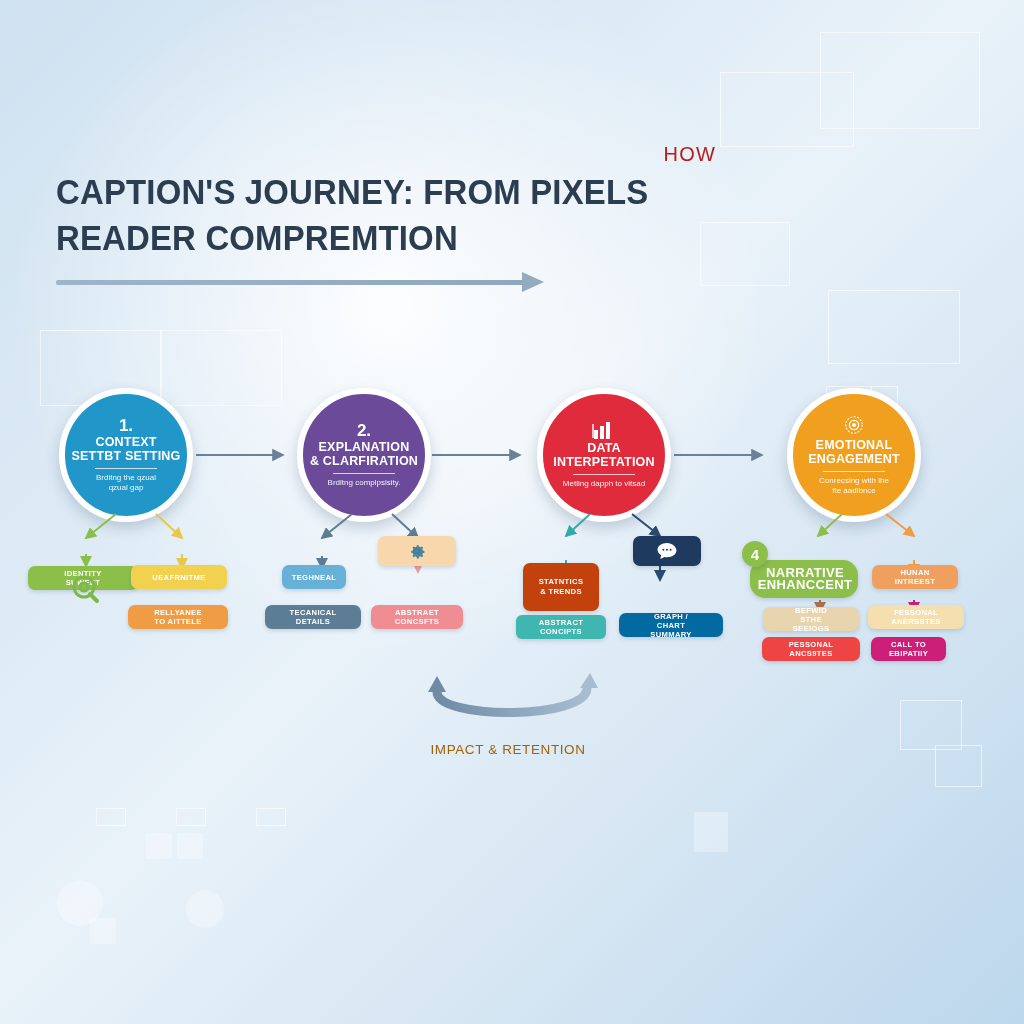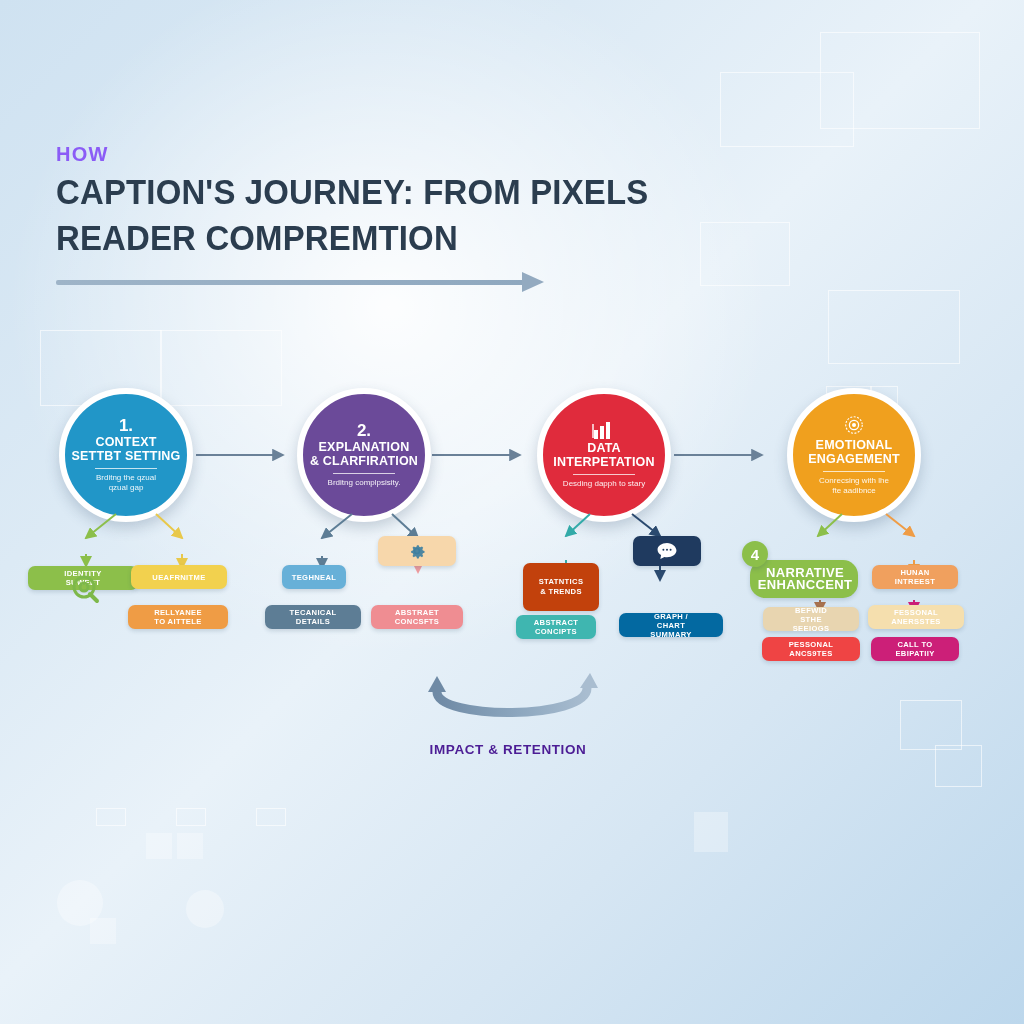--- a/index.html
+++ b/index.html
@@ -14,21 +14,21 @@
   .canvas{position:absolute;inset:0;}
   .bg{position:absolute;inset:0;pointer-events:none;}
 
   
   .bx{position:absolute;border:1.5px solid rgba(255,255,255,.60);}
   .bxf{position:absolute;background:rgba(255,255,255,.30);}
   .cir{position:absolute;border-radius:50%;background:rgba(255,255,255,.33);}
 
   
   .header{position:absolute;left:56px;top:143px;width:660px;}
-  .kicker{font-size:20px;letter-spacing:1.2px;color:#8b5cf6;font-weight:700;}
+  .kicker{font-size:20px;letter-spacing:1.2px;color:#b91c1c;font-weight:400;text-align:right;}
   .title{
     font-size:35px;line-height:41px;font-weight:bold;color:#2b3d4f;
     letter-spacing:.2px;margin-top:5px;
     font-family:"Liberation Sans Narrow","Liberation Sans",sans-serif;
     transform:scaleX(.94);transform-origin:left center;
   }
   .hrule{position:absolute;left:56px;top:280px;width:468px;height:5px;
     background:linear-gradient(90deg,#9eb4c8,#8fa8bf);border-radius:2px;}
   .hrule:after{content:"";position:absolute;right:-20px;top:-8px;
     border-left:22px solid #93aac0;border-top:10px solid transparent;border-bottom:10px solid transparent;}
@@ -65,21 +65,21 @@
     box-shadow:0 2px 4px rgba(40,70,100,.18);
   }
   .badge4{
     position:absolute;width:26px;height:26px;border-radius:50%;
     background:#8cbf4a;color:#fff;font-size:15px;font-weight:bold;
     display:flex;align-items:center;justify-content:center;
     box-shadow:0 2px 5px rgba(40,70,100,.22);
   }
   .gsearch{position:absolute;width:30px;height:30px;}
   .loop{position:absolute;}
-  .looplabel{position:absolute;font-size:13.5px;font-weight:bold;color:#4c1d95;
+  .looplabel{position:absolute;font-size:13.5px;font-weight:normal;color:#a16207;
     letter-spacing:.6px;text-align:center;width:240px;}
   svg{display:block;overflow:visible;}
 </style>
 </head>
 <body>
 
 <div class="canvas">
 
   <div class="bg">
     <div class="bx" style="left:820px;top:32px;width:158px;height:95px;"></div>
@@ -210,40 +210,40 @@
           <svg width="24" height="18" viewBox="0 0 24 18">
             <rect x="2" y="9" width="4" height="9" fill="#fff"></rect>
             <rect x="8" y="5" width="4" height="13" fill="#fff"></rect>
             <rect x="14" y="1" width="4" height="17" fill="#fff"></rect>
             <path d="M1 17 L1 3" stroke="#fff" stroke-width="1.4"></path>
           </svg>
         </div>
         <div class="ctitle">DATA</div>
         <div class="ctitle">INTERPETATION</div>
         <div class="cdiv"></div>
-        <div class="csub">Desding dapph to stary</div>
+        <div class="csub">Metling dapph to vitsad</div>
       </div>
       <svg style="position:absolute;left:540px;top:508px;width:180px;height:50px;">
         <defs>
             <marker id="t3" markerWidth="6" markerHeight="6" refX="5" refY="3" orient="auto">
           <path d="M0,0 L6,3 L0,6 z" fill="#33aaa8"></path>
             </marker>
           <marker id="n3" markerWidth="6" markerHeight="6" refX="5" refY="3" orient="auto">
           <path d="M0,0 L6,3 L0,6 z" fill="#2b4a6f"></path>
             </marker>
           </defs>
         <line x1="50" y1="6" x2="26" y2="28" stroke="#33aaa8" stroke-width="2" marker-end="url(#t3)"></line>
         <line x1="92" y1="6" x2="120" y2="28" stroke="#2b4a6f" stroke-width="2" marker-end="url(#n3)"></line>
         <line x1="26" y1="52" x2="26" y2="72" stroke="#33aaa8" stroke-width="2" marker-end="url(#t3)"></line>
         <line x1="120" y1="56" x2="120" y2="72" stroke="#2b4a6f" stroke-width="2" marker-end="url(#n3)"></line>
       </svg>
       <div class="pill wide" style="left:523px;top:538px;width:76px;height:48px;flex-direction:column;background:#c2410c;line-height:10px;">
         <span>STATNTICS &amp; TRENDS</span>
       </div>
-      <div class="pill" style="left:516px;top:590px;width:80px;background:#3fb6b0;">
+      <div class="pill" style="left:516px;top:590px;width:90px;background:#3fb6b0;border-radius:6px;">
         <span>ABSTRACT CONCIPTS</span>
       </div>
       <div class="iconpill" style="left:633px;top:536px;width:68px;background:#1f3a5f;">
         <svg width="22" height="18" viewBox="0 0 24 20">
           <path d="M12 1C6 1 1.5 4.3 1.5 8.5c0 2.4 1.5 4.5 3.9 5.9L4.6 19l4.5-2.4c.9.2 1.9.3 2.9.3 6 0 10.5-3.3 10.5-7.4S18 1 12 1z" fill="#fff"></path>
           <circle cx="8" cy="8.6" r="1.1" fill="#1f3a5f"></circle>
           <circle cx="12" cy="8.6" r="1.1" fill="#1f3a5f"></circle>
           <circle cx="16" cy="8.6" r="1.1" fill="#1f3a5f"></circle>
         </svg>
       </div>
@@ -298,21 +298,21 @@
       </div>
       <div class="pill" style="left:762px;top:612px;width:98px;background:#ef4444;">
         <span>PESSONAL ANCS9TES</span>
       </div>
       <div class="pill" style="left:872px;top:540px;width:86px;background:#f0a05e;">
         <span>HUNAN INTREEST</span>
       </div>
       <div class="pill" style="left:868px;top:580px;width:96px;background:#f5dfae;color:#fff;">
         <span>FESSONAL ANERSSTES</span>
       </div>
-      <div class="pill" style="left:871px;top:612px;width:88px;background:#cc1f78;">
+      <div class="pill" style="left:871px;top:612px;width:75px;background:#cc1f78;">
         <span>CALL TO EBIPATIIY</span>
       </div>
     </div>
 
     <svg class="loop" style="left:412px;top:662px;width:200px;height:72px;" viewBox="0 0 200 72">
       <defs>
         <linearGradient id="lg" x1="0" y1="0" x2="1" y2="0">
           <stop offset="0%" stop-color="#6f8aa5"></stop>
           <stop offset="55%" stop-color="#8da7bf"></stop>
           <stop offset="100%" stop-color="#a9bdd0"></stop>

